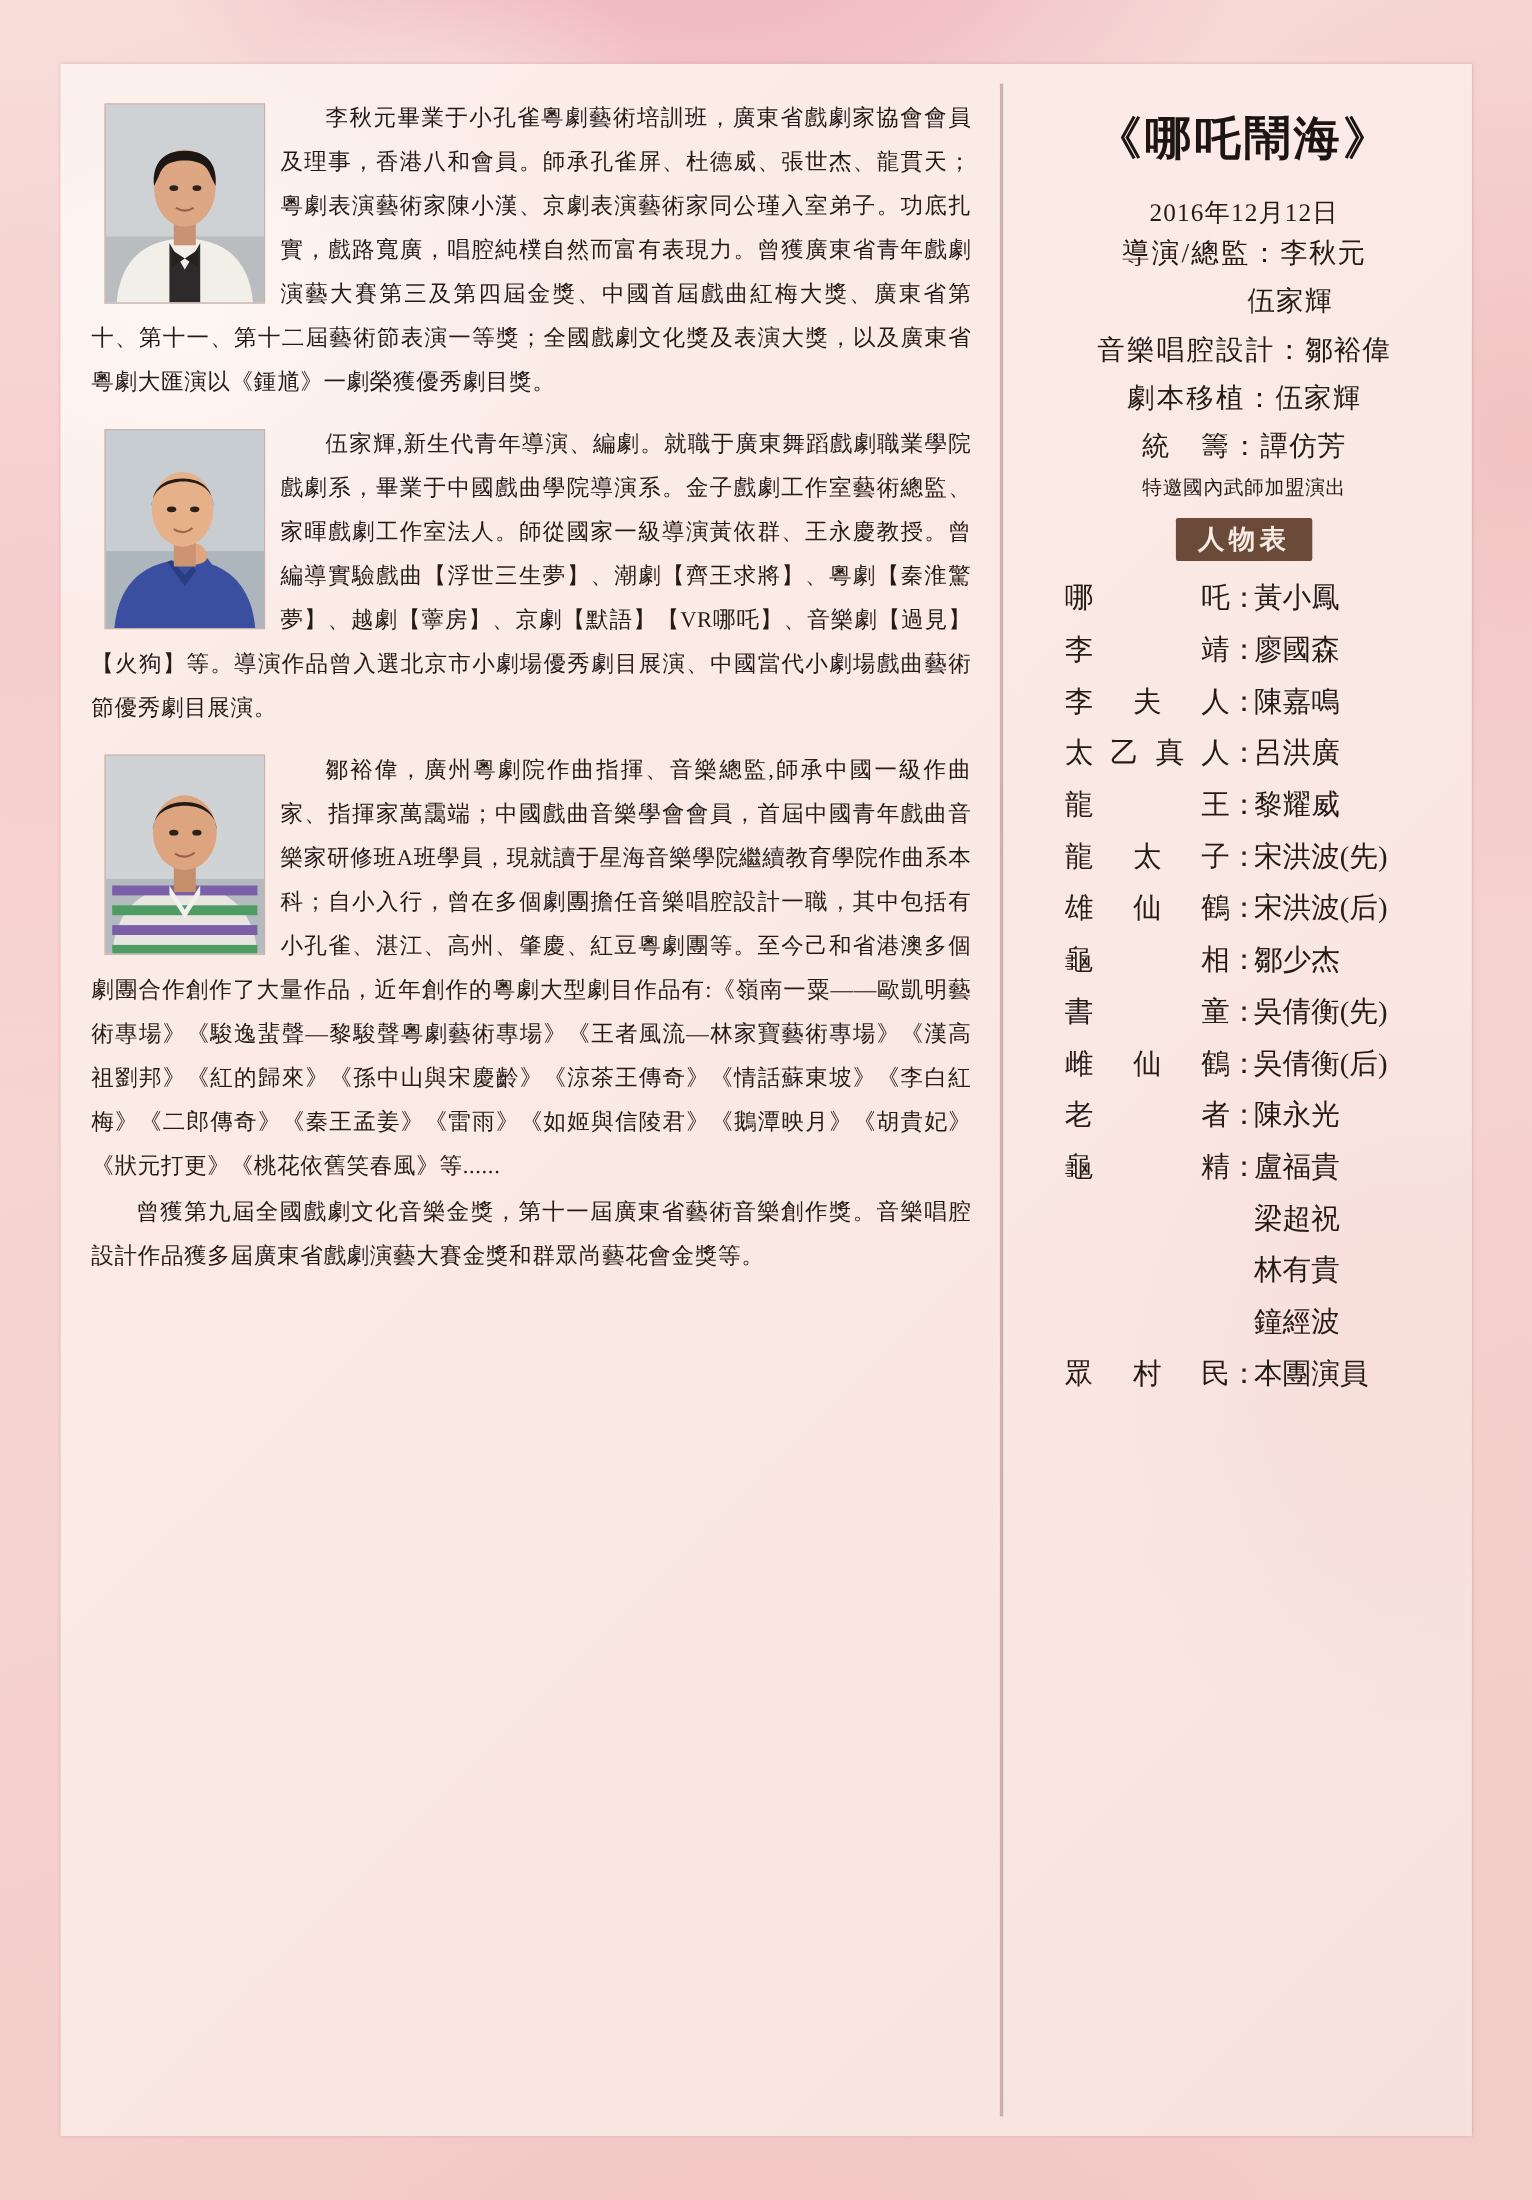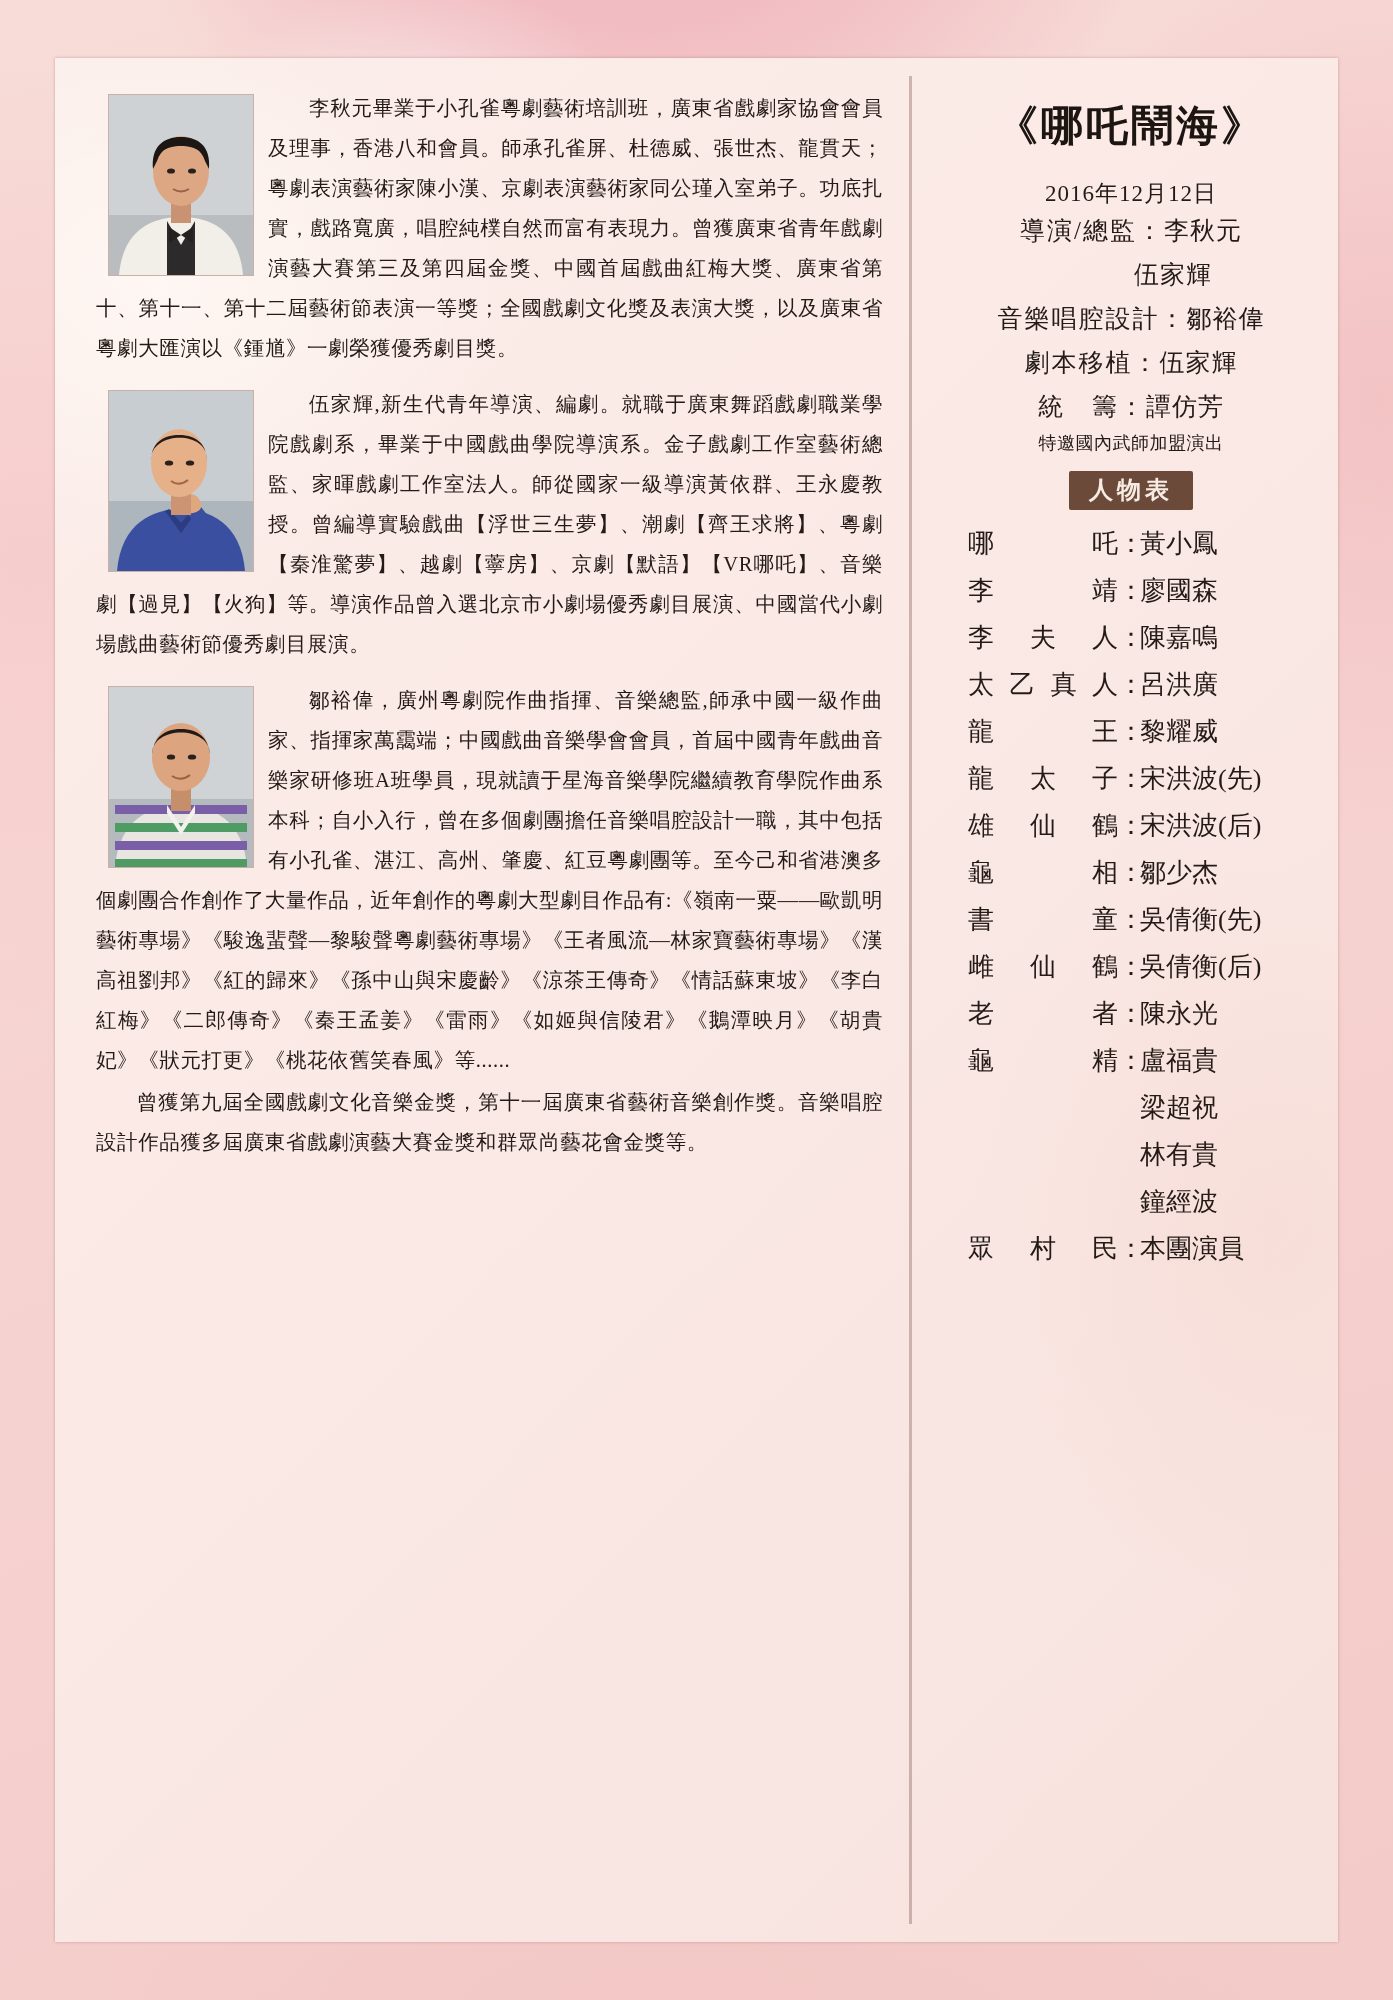--- a/index.html
+++ b/index.html
@@ -37,21 +37,21 @@
   .page:before{
     content:"";position:absolute;inset:0;
     background:
       radial-gradient(ellipse 500px 400px at 8% 12%, rgba(255,250,246,.75), rgba(255,250,246,0) 70%),
       radial-gradient(ellipse 420px 520px at 95% 62%, rgba(246,214,206,.45), rgba(246,214,206,0) 72%);
     pointer-events:none;
   }
   .left-col{
     position:relative;
     width:878px;
-    padding:30px 26px 20px 41px;
+    padding:30px 26px 20px 28px;
     box-sizing:border-box;
   }
   .divider{
     position:relative;
     width:3px;margin:18px 0;
     background:#a8857f;
     opacity:.55;
   }
   .right-col{
     position:relative;

